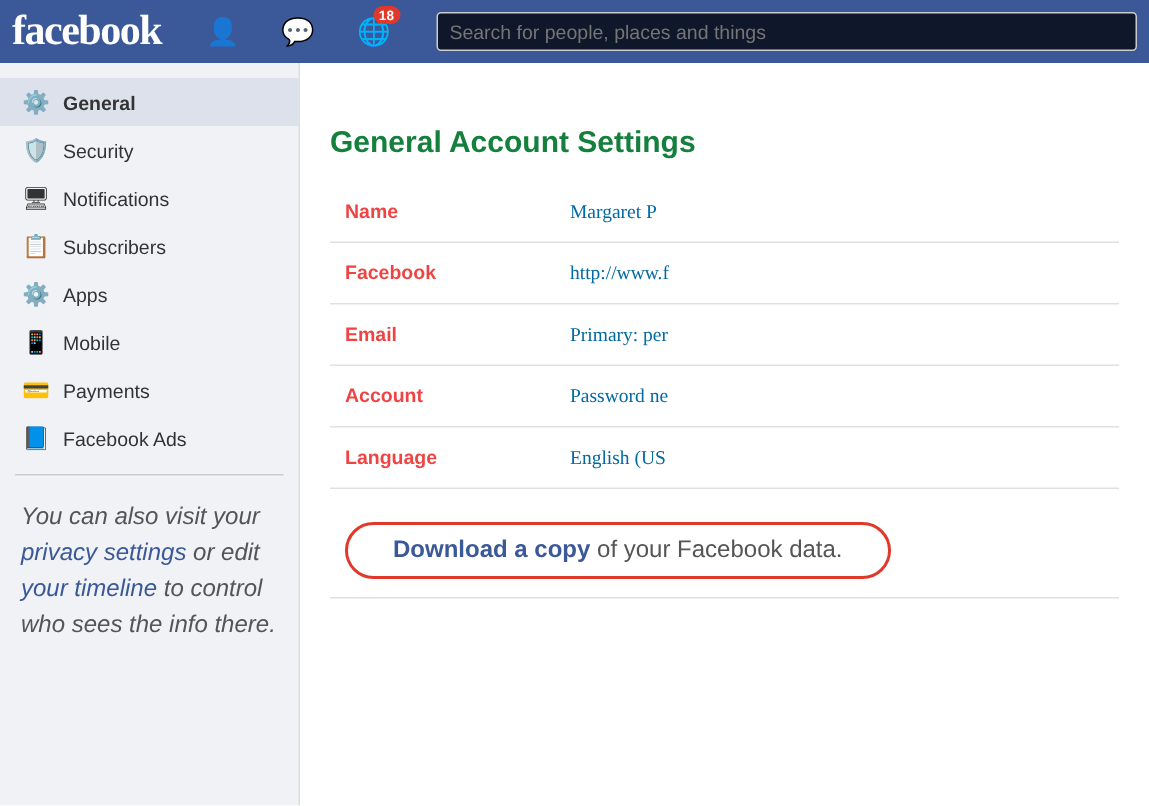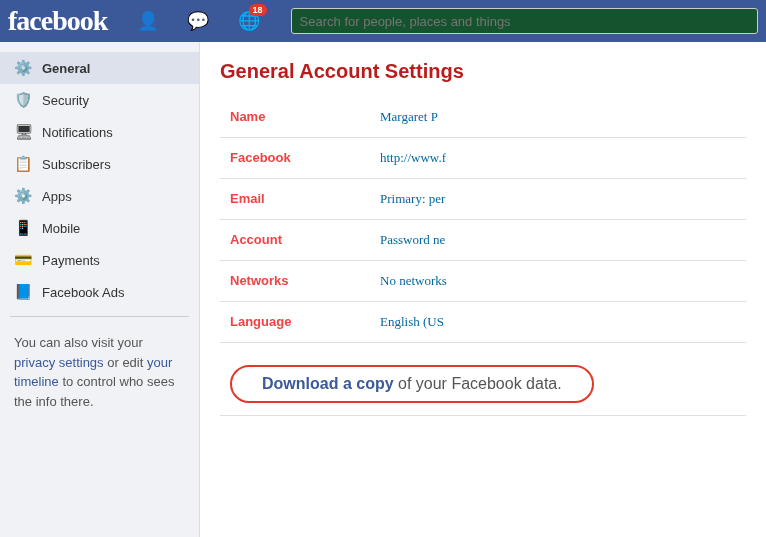--- a/index.html
+++ b/index.html
@@ -44,21 +44,21 @@
     }
     #search-bar {
       flex: 1;
       margin-left: 6px;
       height: 26px;
       border: 1px solid #ccc;
       border-radius: 3px;
       padding: 0 8px;
       font-size: 13px;
       color: #999;
-      background: #14532d;
+      background: #0f172a;
     }
 
     
     #main-layout {
       display: flex;
       height: calc(537px - 42px);
     }
 
     
     #sidebar {
@@ -87,40 +87,42 @@
       text-align: center;
       flex-shrink: 0;
     }
     #sidebar-divider {
       border: none;
       border-top: 1px solid #ccc;
       margin: 8px 10px;
     }
     #sidebar-footer {
       padding: 8px 14px;
-      font-size: 13px;
+      font-size: 16px;
       color: #555;
       line-height: 1.5;
+      font-style: italic;
     }
     #sidebar-footer a {
       color: #3b5998;
       text-decoration: none;
     }
 
     
     #content {
       flex: 1;
       padding: 18px 20px;
       overflow-y: auto;
     }
     #page-title {
       font-size: 20px;
       font-weight: bold;
-      color: #b91c1c;
+      color: #15803d;
       margin-bottom: 14px;
+      margin-top: 24px;
     }
     #settings-table {
       width: 100%;
       border-collapse: collapse;
     }
     #settings-table tr {
       border-bottom: 1px solid #e0e0e0;
     }
     #settings-table td {
       padding: 12px 10px;
@@ -225,24 +227,20 @@
             <td class="setting-label">Facebook</td>
             <td class="setting-value">http://www.f</td>
           </tr>
           <tr>
             <td class="setting-label">Email</td>
             <td class="setting-value">Primary: per</td>
           </tr>
           <tr>
             <td class="setting-label">Account</td>
             <td class="setting-value">Password ne</td>
-          </tr>
-          <tr>
-            <td class="setting-label">Networks</td>
-            <td class="setting-value">No networks</td>
           </tr>
           <tr>
             <td class="setting-label">Language</td>
             <td class="setting-value">English (US</td>
           </tr>
         </tbody>
       <tbody>
           <tr id="download-row">
         <td colspan="2">
           <span id="download-copy">

